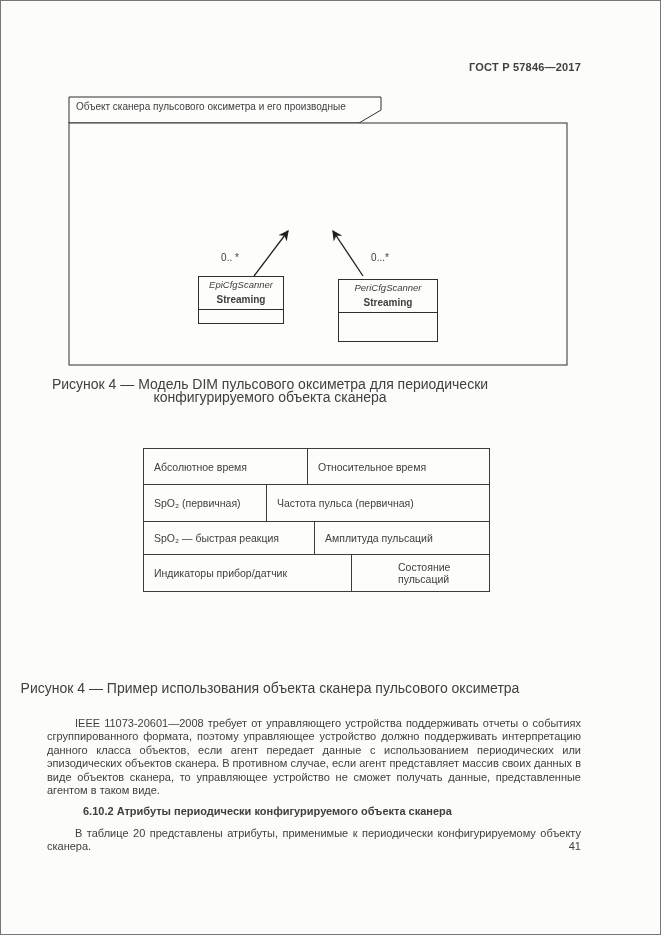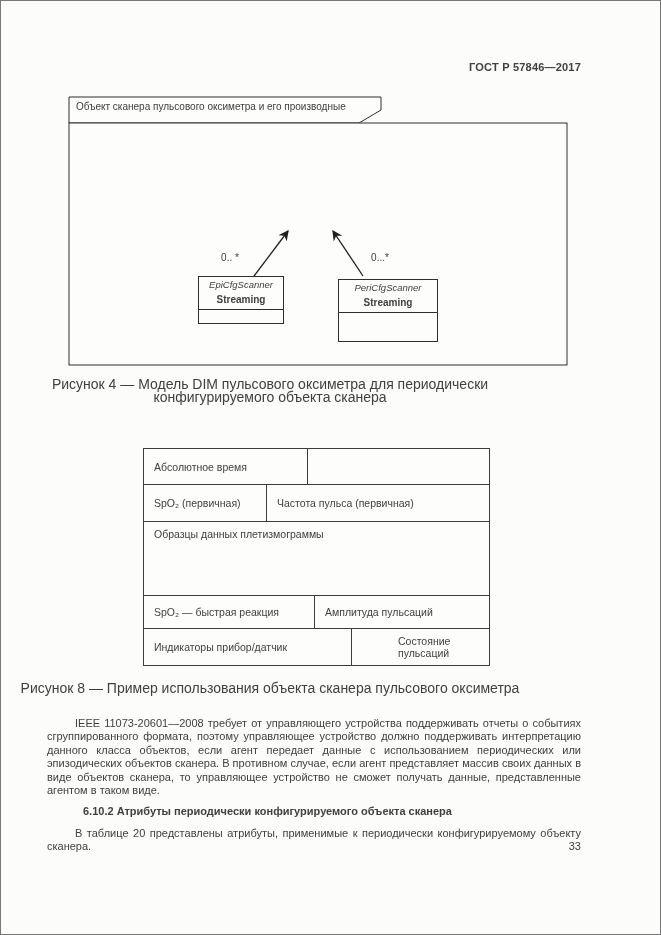--- a/index.html
+++ b/index.html
@@ -119,41 +119,39 @@
   <div class="mult mult-right">0...*</div>
 
   <div class="caption cap4">
     <div>Рисунок 4 — Модель DIM пульсового оксиметра для периодически</div>
     <div>конфигурируемого объекта сканера</div>
   </div>
 
   <div class="fig5">
     <div class="t-row r1">
       <div class="t-cell c0 split">Абсолютное время</div>
+      <div class="t-cell c1">Относительное время</div>
     </div>
     <div class="t-row r2">
       <div class="t-cell c0 split">SpO₂ (первичная)</div>
       <div class="t-cell c1">Частота пульса (первичная)</div>
-    </div>
-    <div class="t-row r3">
-      <div class="t-cell c0">Образцы данных плетизмограммы</div>
     </div>
     <div class="t-row r4">
       <div class="t-cell c0 split">SpO₂ — быстрая реакция</div>
       <div class="t-cell c1">Амплитуда пульсаций</div>
     </div>
     <div class="t-row r5">
       <div class="t-cell c0 split">Индикаторы прибор/датчик</div>
       <div class="t-cell c1">Состояние пульсаций</div>
     </div>
   </div>
 
-  <div class="caption cap5">Рисунок 8 — Пример использования объекта сканера пульсового оксиметра</div>
+  <div class="caption cap5">Рисунок 4 — Пример использования объекта сканера пульсового оксиметра</div>
 
   <div class="bodytext">
     <p class="para">IEEE 11073-20601—2008 требует от управляющего устройства поддерживать отчеты о событиях сгруппированного формата, поэтому управляющее устройство должно поддерживать интерпретацию данного класса объектов, если агент передает данные с использованием периодических или эпизодических объектов сканера. В противном случае, если агент представляет массив своих данных в виде объектов сканера, то управляющее устройство не сможет получать данные, представленные агентом в таком виде.</p>
     <p class="heading">6.10.2 Атрибуты периодически конфигурируемого объекта сканера</p>
     <p class="para">В таблице 20 представлены атрибуты, применимые к периодически конфигурируемому объекту сканера.</p>
   </div>
 
-  <div class="pagenum">33</div>
+  <div class="pagenum">41</div>
 
 </div>
 
 </body></html>

